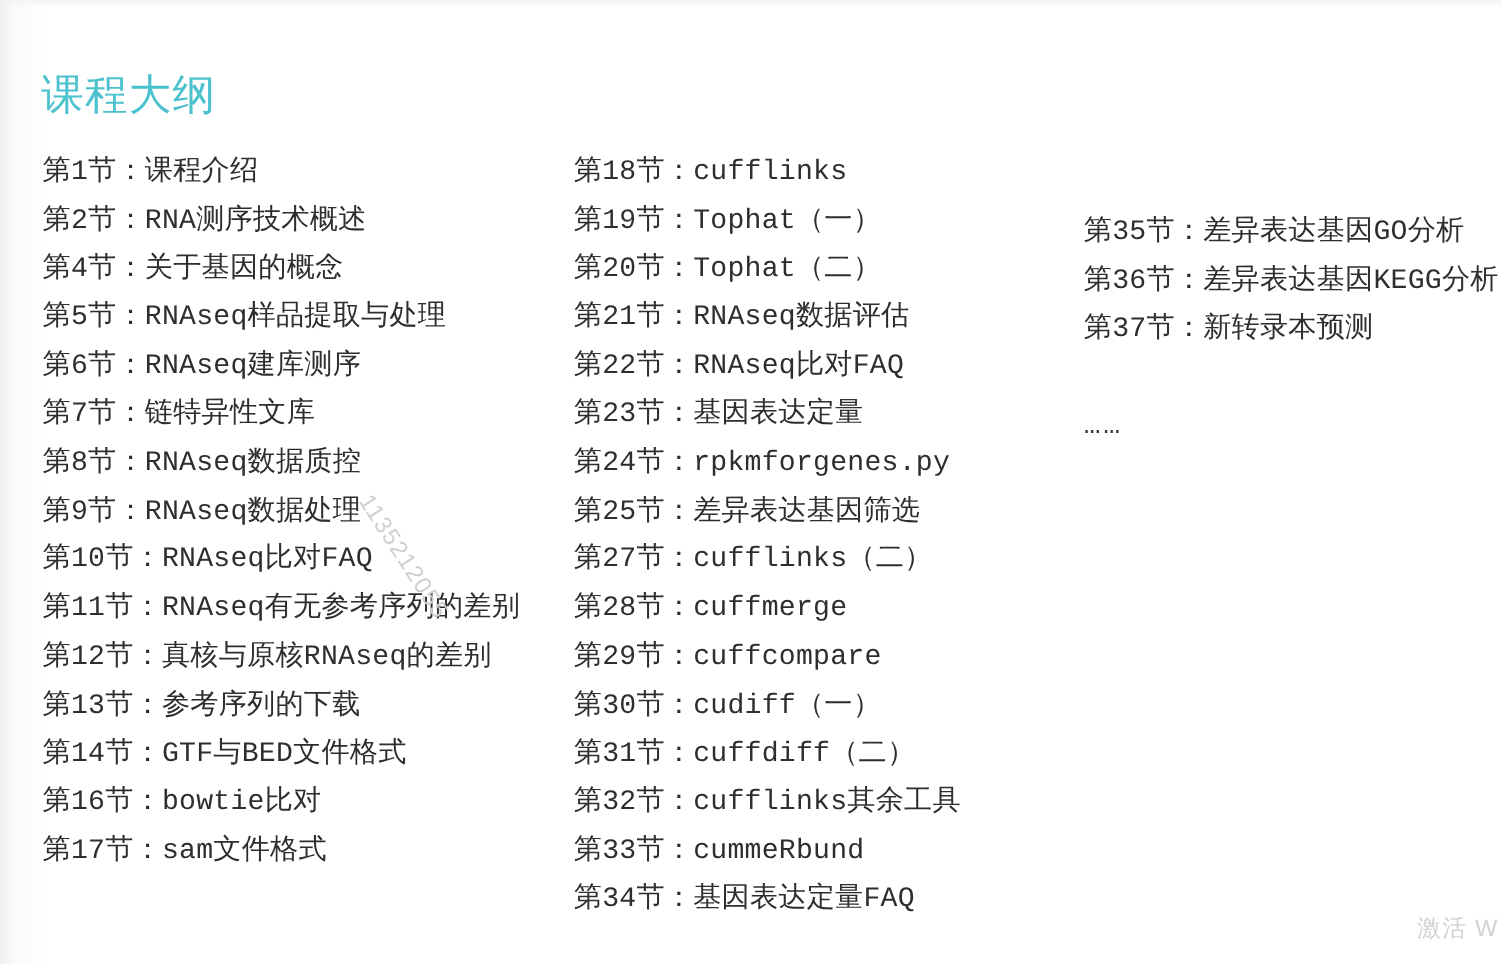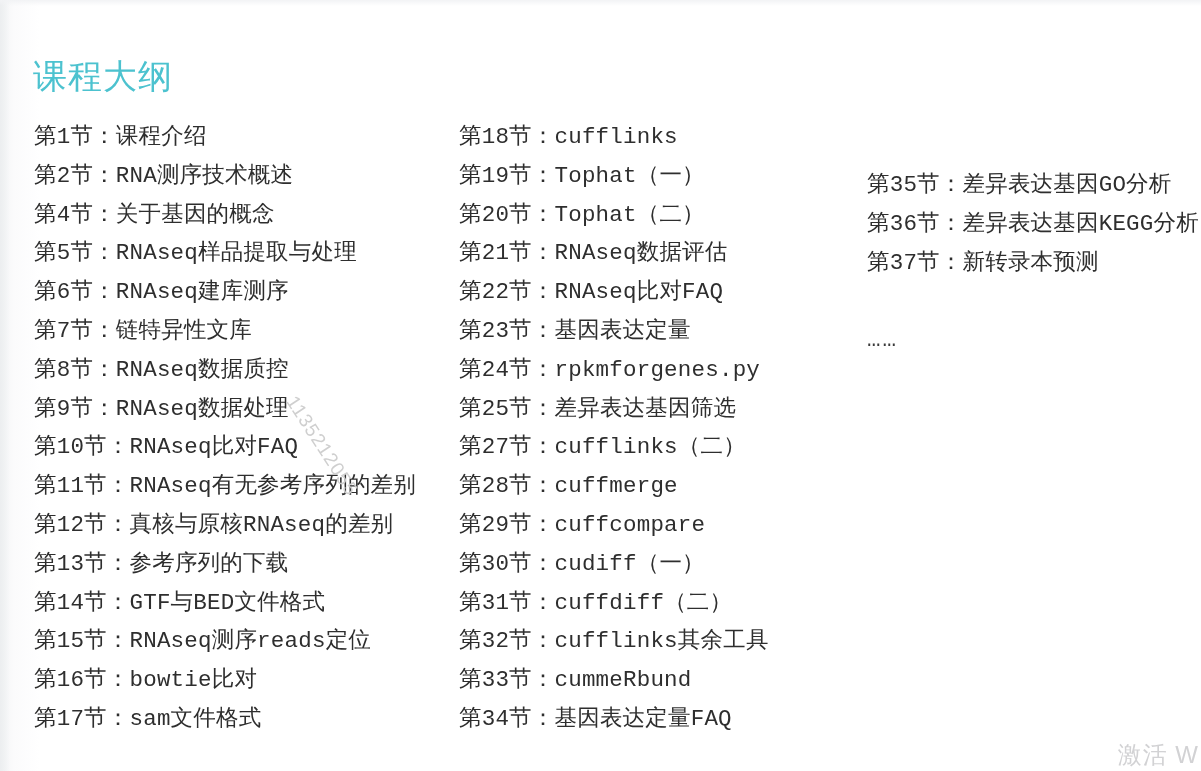--- a/index.html
+++ b/index.html
@@ -97,22 +97,22 @@
     letter-spacing: 1px;
     transform: rotate(57deg);
     transform-origin: left top;
     white-space: nowrap;
     pointer-events: none;
     user-select: none;
   }
   #wm-activate {
     position: absolute;
     right: 2px;
-    bottom: 0;
-    font-size: 24px;
+    bottom: 15px;
+    font-size: 19px;
     color: #d2d2d4;
     letter-spacing: 1px;
     white-space: nowrap;
     pointer-events: none;
     user-select: none;
   }
 </style>
 </head>
 <body>
 
@@ -131,21 +131,20 @@
         <div class="lesson-item">第5节：RNAseq样品提取与处理</div>
         <div class="lesson-item">第6节：RNAseq建库测序</div>
         <div class="lesson-item">第7节：链特异性文库</div>
         <div class="lesson-item">第8节：RNAseq数据质控</div>
         <div class="lesson-item">第9节：RNAseq数据处理</div>
         <div class="lesson-item">第10节：RNAseq比对FAQ</div>
         <div class="lesson-item">第11节：RNAseq有无参考序列的差别</div>
         <div class="lesson-item">第12节：真核与原核RNAseq的差别</div>
         <div class="lesson-item">第13节：参考序列的下载</div>
         <div class="lesson-item">第14节：GTF与BED文件格式</div>
-        <div class="lesson-item">第15节：RNAseq测序reads定位</div>
         <div class="lesson-item">第16节：bowtie比对</div>
         <div class="lesson-item">第17节：sam文件格式</div>
       </div>
     <div class="column" id="col-1">
         <div class="lesson-item">第18节：cufflinks</div>
         <div class="lesson-item">第19节：Tophat（一）</div>
         <div class="lesson-item">第20节：Tophat（二）</div>
         <div class="lesson-item">第21节：RNAseq数据评估</div>
         <div class="lesson-item">第22节：RNAseq比对FAQ</div>
         <div class="lesson-item">第23节：基因表达定量</div>

